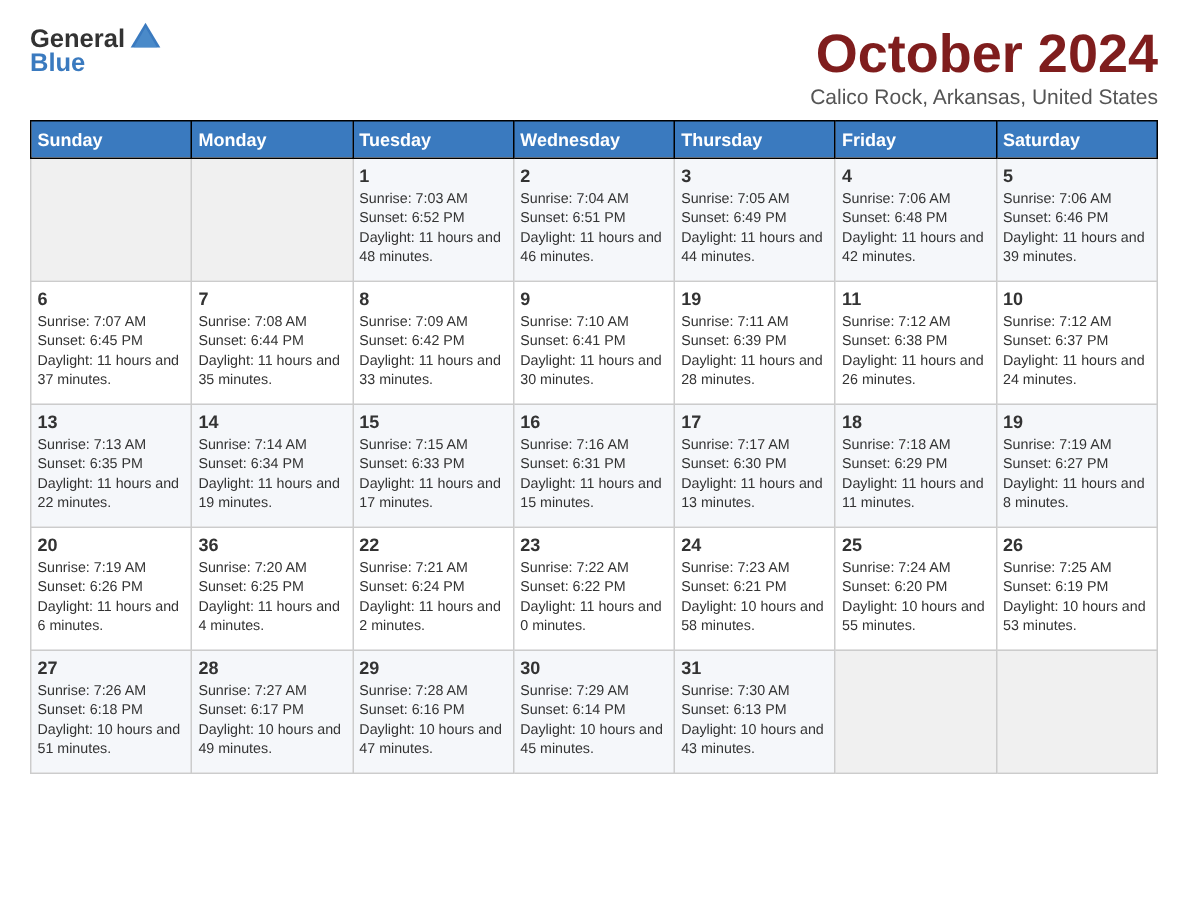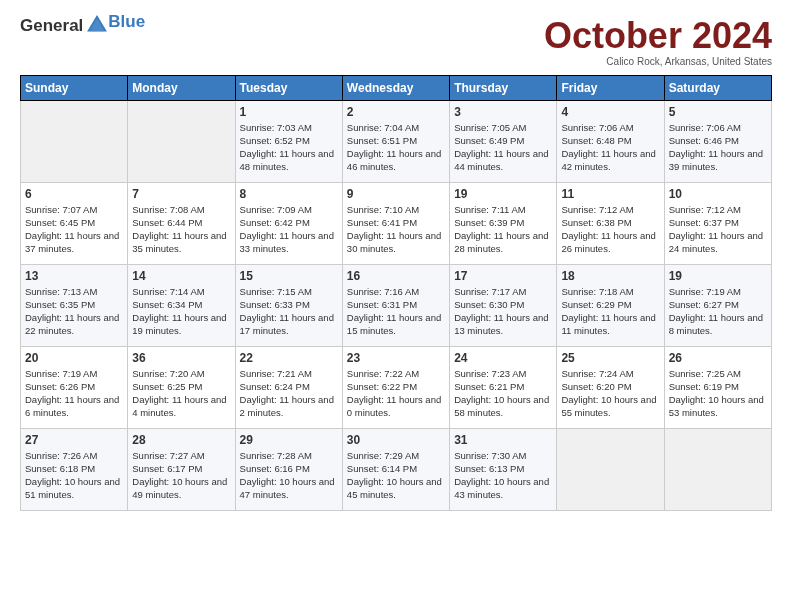--- a/index.html
+++ b/index.html
@@ -27,21 +27,21 @@
     .title-block {
       text-align: right;
     }
     .month-title {
       font-size: 36px;
       font-weight: bold;
       color: #7f1d1d;
       line-height: 1.1;
     }
     .location {
-      font-size: 10px;
+      font-size: 14px;
       color: #555;
     }
     table {
       width: 100%;
       border-collapse: collapse;
       table-layout: fixed;
     }
     thead tr th {
       background-color: #3a7abf;
       color: #fff;
@@ -79,21 +79,21 @@
     .empty-cell {
       background-color: #f0f0f0 !important;
     }
   </style>
 </head>
 <body>
 
 <div class="page">
   <div class="header">
     <div class="logo">
-      <div style="display:flex;align-items:flex-start;">
+      <div style="display:flex;flex-direction:column;align-items:flex-start;">
         <div style="display:flex;align-items:center;">
           <span style="font-size:17px;font-weight:bold;color:#333;">General</span>
           <svg width="22" height="22" viewBox="0 0 40 40" style="margin-left:3px;margin-top:-2px;">
             <polygon points="20,2 38,32 2,32" fill="#3a7abf"></polygon>
             <polygon points="20,8 34,32 6,32" fill="#5a9ad4" opacity="0.5"></polygon>
           </svg>
         </div>
         <span style="font-size:17px;font-weight:bold;color:#3a7abf;margin-top:-4px;">Blue</span>
       </div>
     </div>

